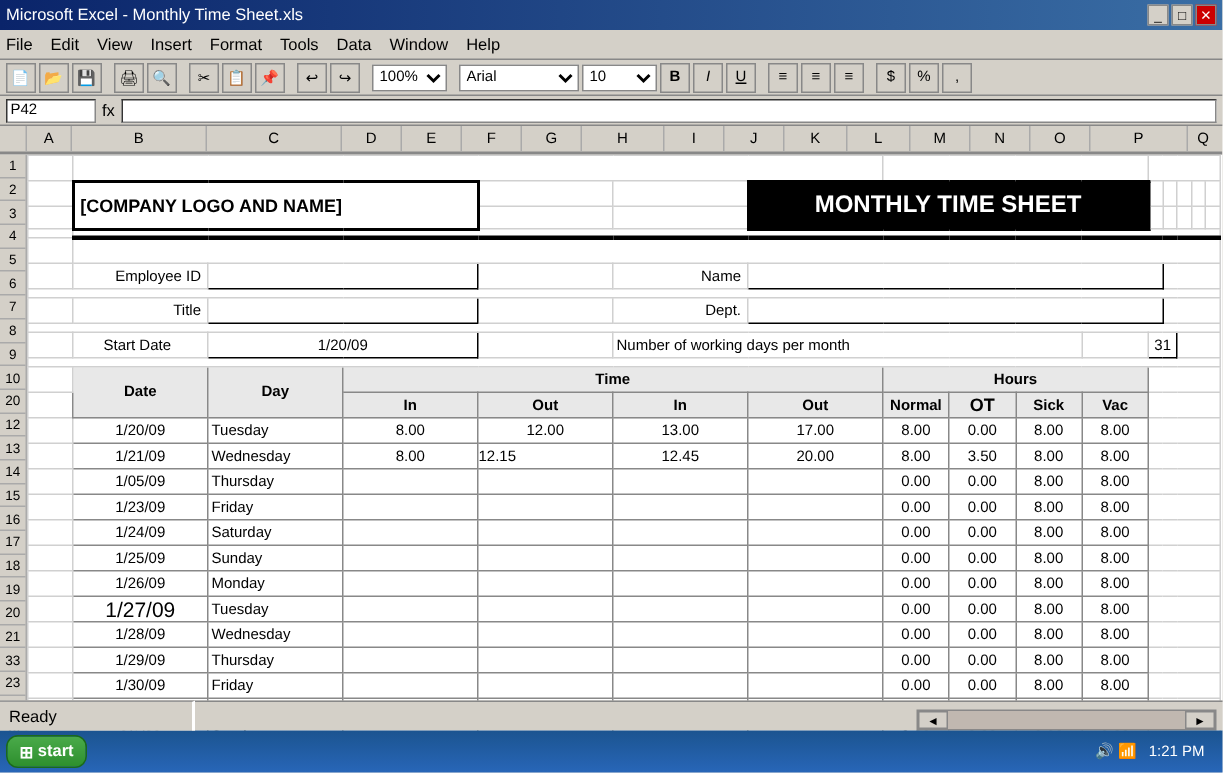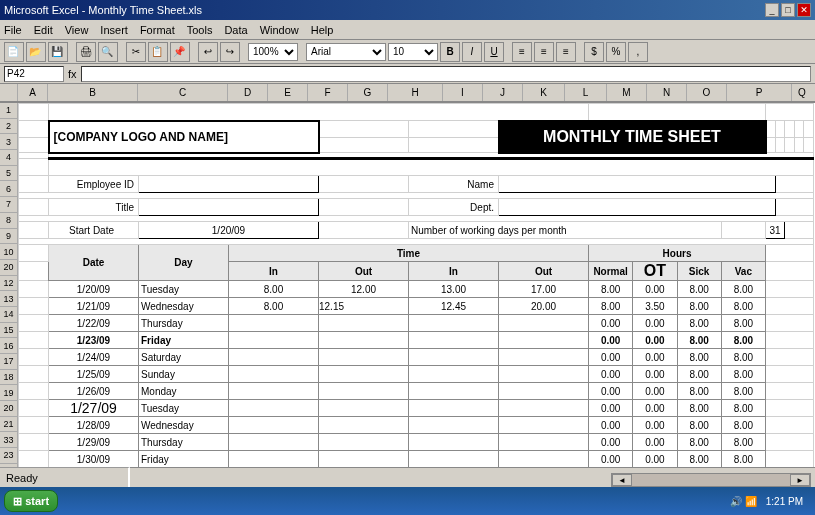--- a/index.html
+++ b/index.html
@@ -314,21 +314,21 @@
             <td colspan="5" style="border:1px solid #d0d0d0;"></td>
           </tr>
 
           <tr style="height:17px;">
             <td style="border:1px solid #d0d0d0;"></td>
             <td style="background:#e8e8e8; border:1px solid #888; text-align:center; font-weight:bold; font-size:10px;">In</td>
             <td style="background:#e8e8e8; border:1px solid #888; text-align:center; font-weight:bold; font-size:10px;">Out</td>
             <td style="background:#e8e8e8; border:1px solid #888; text-align:center; font-weight:bold; font-size:10px;">In</td>
             <td style="background:#e8e8e8; border:1px solid #888; text-align:center; font-weight:bold; font-size:10px;">Out</td>
             <td style="background:#e8e8e8; border:1px solid #888; text-align:center; font-weight:bold; font-size:10px;">Normal</td>
-            <td style="background:#e8e8e8; border:1px solid #888; text-align:center; font-weight:bold; font-size:16px;">OT</td>
+            <td style="background:#e8e8e8; border:1px solid #888; text-align:center; font-weight:bold; font-size:12px;">OT</td>
             <td style="background:#e8e8e8; border:1px solid #888; text-align:center; font-weight:bold; font-size:10px;">Sick</td>
             <td style="background:#e8e8e8; border:1px solid #888; text-align:center; font-weight:bold; font-size:10px;">Vac</td>
             <td colspan="5" style="border:1px solid #d0d0d0;"></td>
           </tr>
 
           <tr style="height:17px;">
             <td style="border:1px solid #d0d0d0;"></td>
             <td style="border:1px solid #888; text-align:center; font-size:10px;">1/20/09</td>
             <td style="border:1px solid #888; font-size:10px; padding-left:2px;">Tuesday</td>
             <td style="border:1px solid #888; text-align:center; font-size:10px;">8.00</td>
@@ -350,33 +350,33 @@
             <td style="border:1px solid #888; text-align:center; font-size:10px;">12.45</td>
             <td style="border:1px solid #888; text-align:center; font-size:10px;">20.00</td>
             <td style="border:1px solid #888; text-align:center; font-size:10px;">8.00</td>
             <td style="border:1px solid #888; text-align:center; font-size:10px;">3.50</td>
             <td style="border:1px solid #888; text-align:center; font-size:10px;">8.00</td>
             <td style="border:1px solid #888; text-align:center; font-size:10px;">8.00</td>
             <td colspan="5" style="border:1px solid #d0d0d0;"></td>
           </tr>
           <tr style="height:17px;">
             <td style="border:1px solid #d0d0d0;"></td>
-            <td style="border:1px solid #888; text-align:center; font-size:10px;">1/22/09</td>
+            <td style="border:1px solid #888; text-align:center; font-size:10px;">1/05/09</td>
             <td style="border:1px solid #888; font-size:10px; padding-left:2px;">Thursday</td>
             <td style="border:1px solid #888; text-align:center; font-size:10px;"></td>
             <td style="border:1px solid #888; text-align:center; font-size:10px;"></td>
             <td style="border:1px solid #888; text-align:center; font-size:10px;"></td>
             <td style="border:1px solid #888; text-align:center; font-size:10px;"></td>
             <td style="border:1px solid #888; text-align:center; font-size:10px;">0.00</td>
             <td style="border:1px solid #888; text-align:center; font-size:10px;">0.00</td>
             <td style="border:1px solid #888; text-align:center; font-size:10px;">8.00</td>
             <td style="border:1px solid #888; text-align:center; font-size:10px;">8.00</td>
             <td colspan="5" style="border:1px solid #d0d0d0;"></td>
           </tr>
-          <tr style="height:17px;font-weight:bold;">
+          <tr style="height:17px;">
             <td style="border:1px solid #d0d0d0;"></td>
             <td style="border:1px solid #888; text-align:center; font-size:10px;">1/23/09</td>
             <td style="border:1px solid #888; font-size:10px; padding-left:2px;">Friday</td>
             <td style="border:1px solid #888; text-align:center; font-size:10px;"></td>
             <td style="border:1px solid #888; text-align:center; font-size:10px;"></td>
             <td style="border:1px solid #888; text-align:center; font-size:10px;"></td>
             <td style="border:1px solid #888; text-align:center; font-size:10px;"></td>
             <td style="border:1px solid #888; text-align:center; font-size:10px;">0.00</td>
             <td style="border:1px solid #888; text-align:center; font-size:10px;">0.00</td>
             <td style="border:1px solid #888; text-align:center; font-size:10px;">8.00</td>

